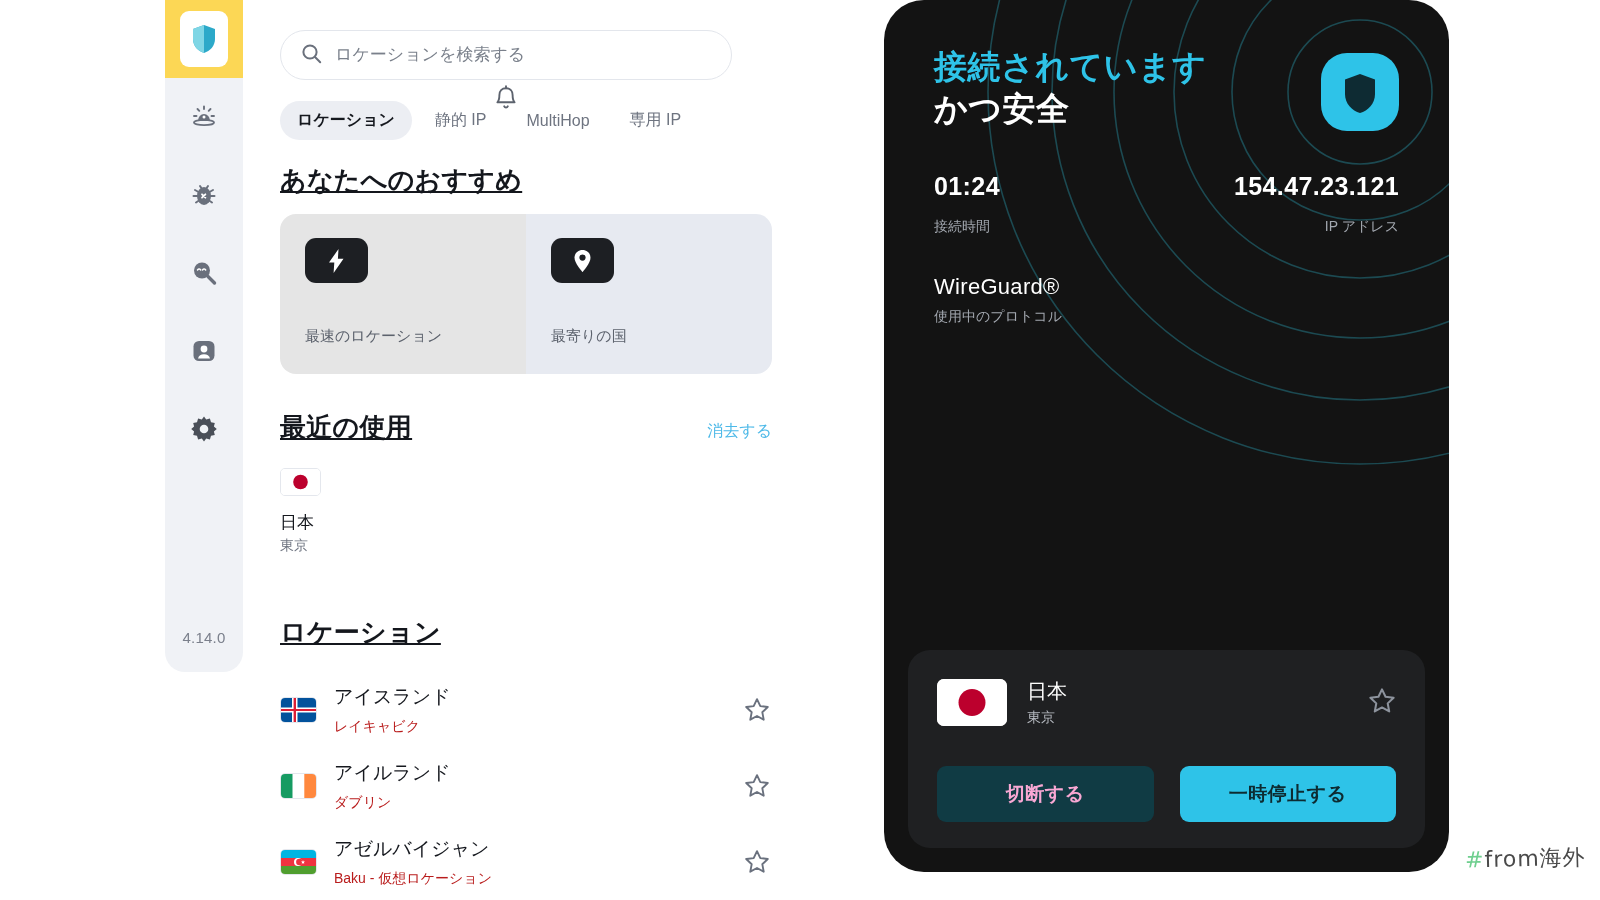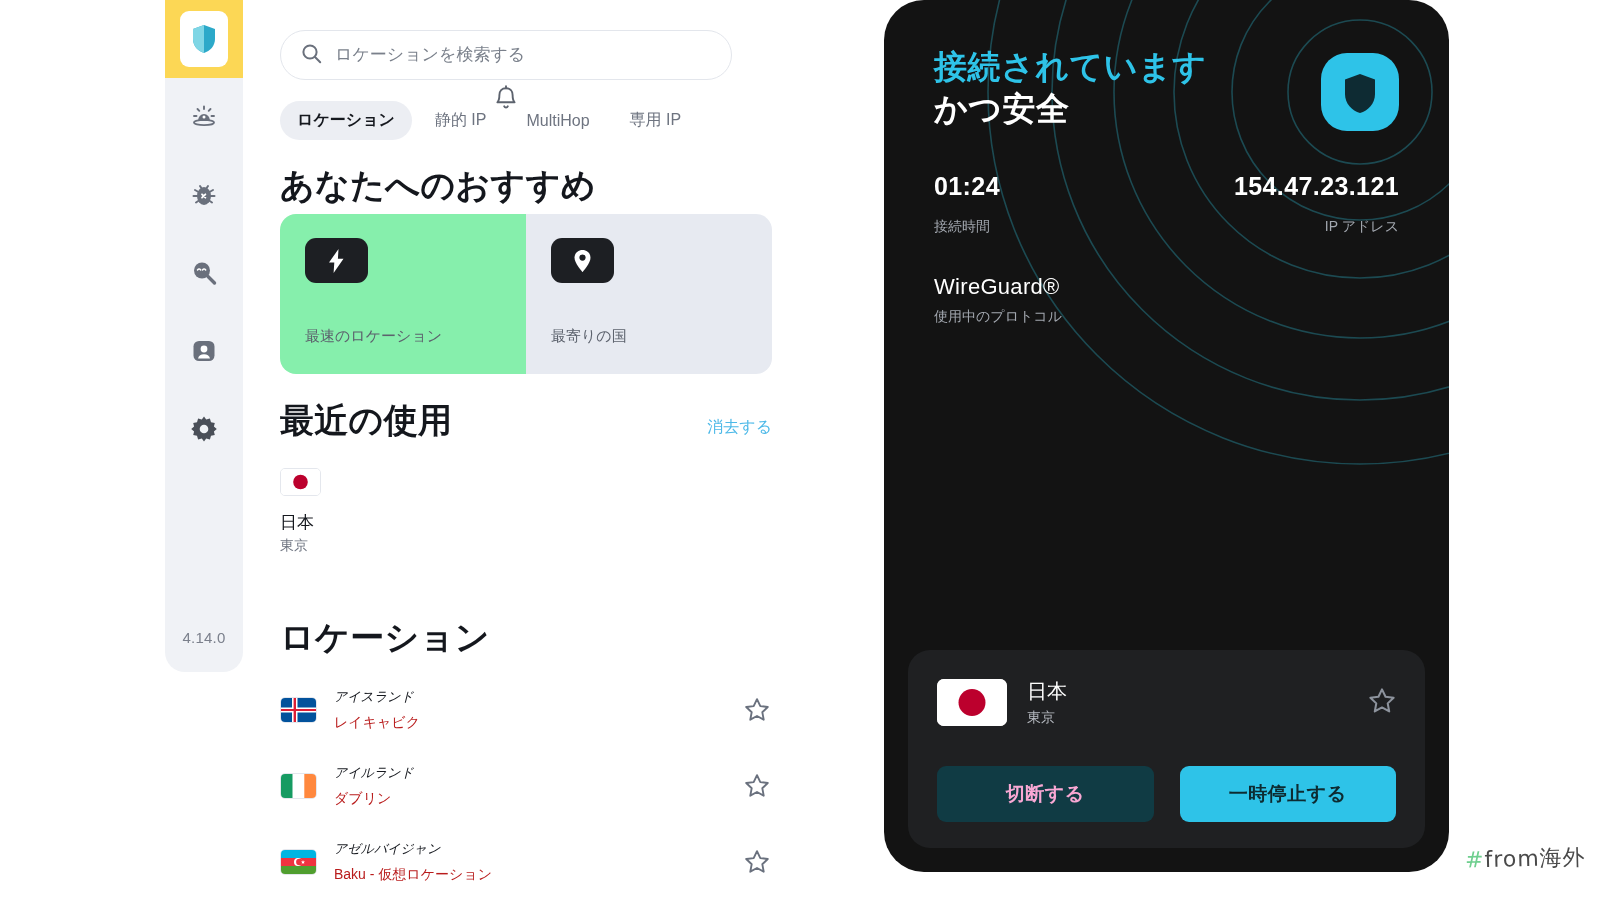--- a/index.html
+++ b/index.html
@@ -59,43 +59,43 @@
     position:absolute; left:37px; top:101px;
     display:flex; align-items:center; gap:6px;
   }
   .tab{
     padding:9px 17px; border-radius:20px; font-size:16px; color:#6e7480;
     cursor:pointer; white-space:nowrap;
   }
   .tab.active{ background:#eceef3; color:#15181e; font-weight:700; }
 
   .sec-title{
-    font-size:34px; font-weight:700; color:#14171d; letter-spacing:.3px;
+    font-size:26px; font-weight:700; color:#14171d; letter-spacing:.3px;text-decoration:underline;
   }
   .reco-head{ position:absolute; left:37px; top:163px; }
 
   .reco-cards{
     position:absolute; left:37px; top:214px;
     width:492px; height:160px; border-radius:16px; overflow:hidden;
     display:flex;
   }
   .reco-card{ flex:1; position:relative; cursor:pointer; padding:24px 0 0 25px; }
-  .reco-card.c1{ background:#86efac; }
+  .reco-card.c1{ background:#e5e5e5; }
   .reco-card.c2{ background:#e7eaf1; }
   .reco-tile{
     width:63px; height:45px; border-radius:11px; background:#1d1f23;
     display:flex; align-items:center; justify-content:center;
   }
   .reco-label{
     position:absolute; left:25px; bottom:28px;
     font-size:15px; color:#5c626d;
   }
 
   .recent-head{
-    position:absolute; left:37px; top:398px; width:492px;
+    position:absolute; left:37px; top:410px; width:492px;
     display:flex; align-items:baseline; justify-content:space-between;text-align:right;
   }
   .clear-link{ font-size:16px; color:#4db9e8; cursor:pointer; }
 
   .recent-item{ position:absolute; left:37px; top:468px; cursor:pointer; }
   .flag{
     border-radius:5px; overflow:hidden; background:#fff;
     border:1px solid #e4e7ed; display:block;
   }
   .flag-lg{ width:41px; height:28px; }
@@ -103,21 +103,21 @@
   .recent-city{ margin-top:3px; font-size:14px; color:#6e7480; }
 
   .loc-head{ position:absolute; left:37px; top:615px; }
 
   .loc-list{ position:absolute; left:37px; top:672px; width:492px; }
   .loc-row{
     height:76px; display:flex; align-items:center; gap:17px; cursor:pointer;
   }
   .flag-sm{ width:37px; height:26px; flex:0 0 auto; }
   .loc-text{ flex:1; }
-  .loc-name{ font-size:13px; color:#15181e; line-height:1.35;font-style:italic; }
+  .loc-name{ font-size:19px; color:#15181e; line-height:1.35; }
   .loc-city{ font-size:14px; color:#b91c1c; margin-top:9px; }
   .star-btn{ width:30px; height:30px; display:flex; align-items:center; justify-content:center; cursor:pointer; }
 
   
   .panel{
     position:absolute; left:884px; top:0; width:565px; height:872px;
     background:#131313; border-radius:40px; overflow:hidden;
   }
   .rings{ position:absolute; left:0; top:0; width:565px; height:560px; pointer-events:none; }
   .panel-inner{ position:absolute; left:0; top:0; width:565px; height:872px; }

